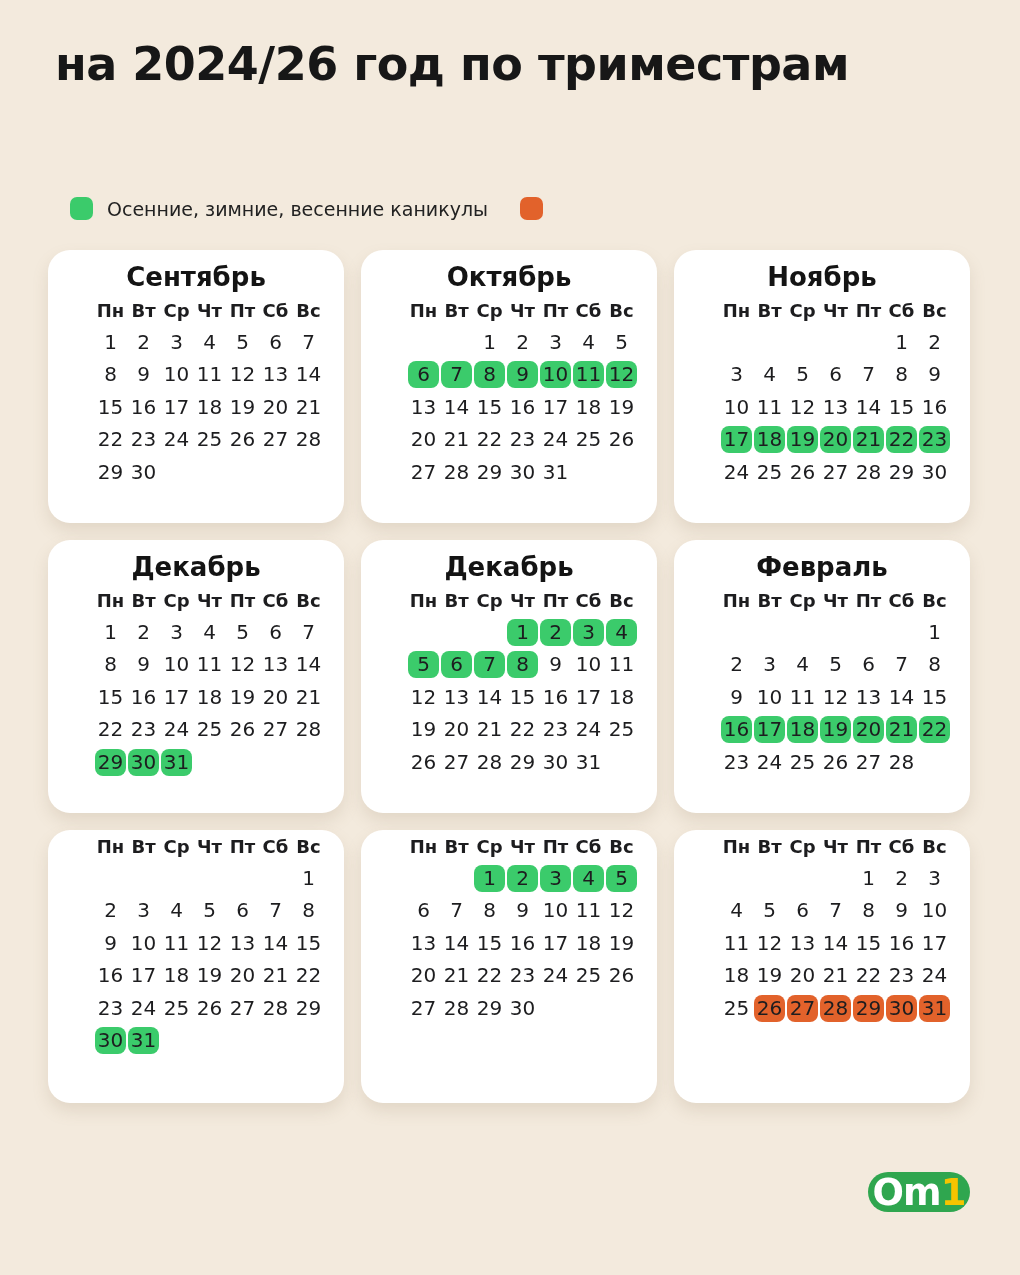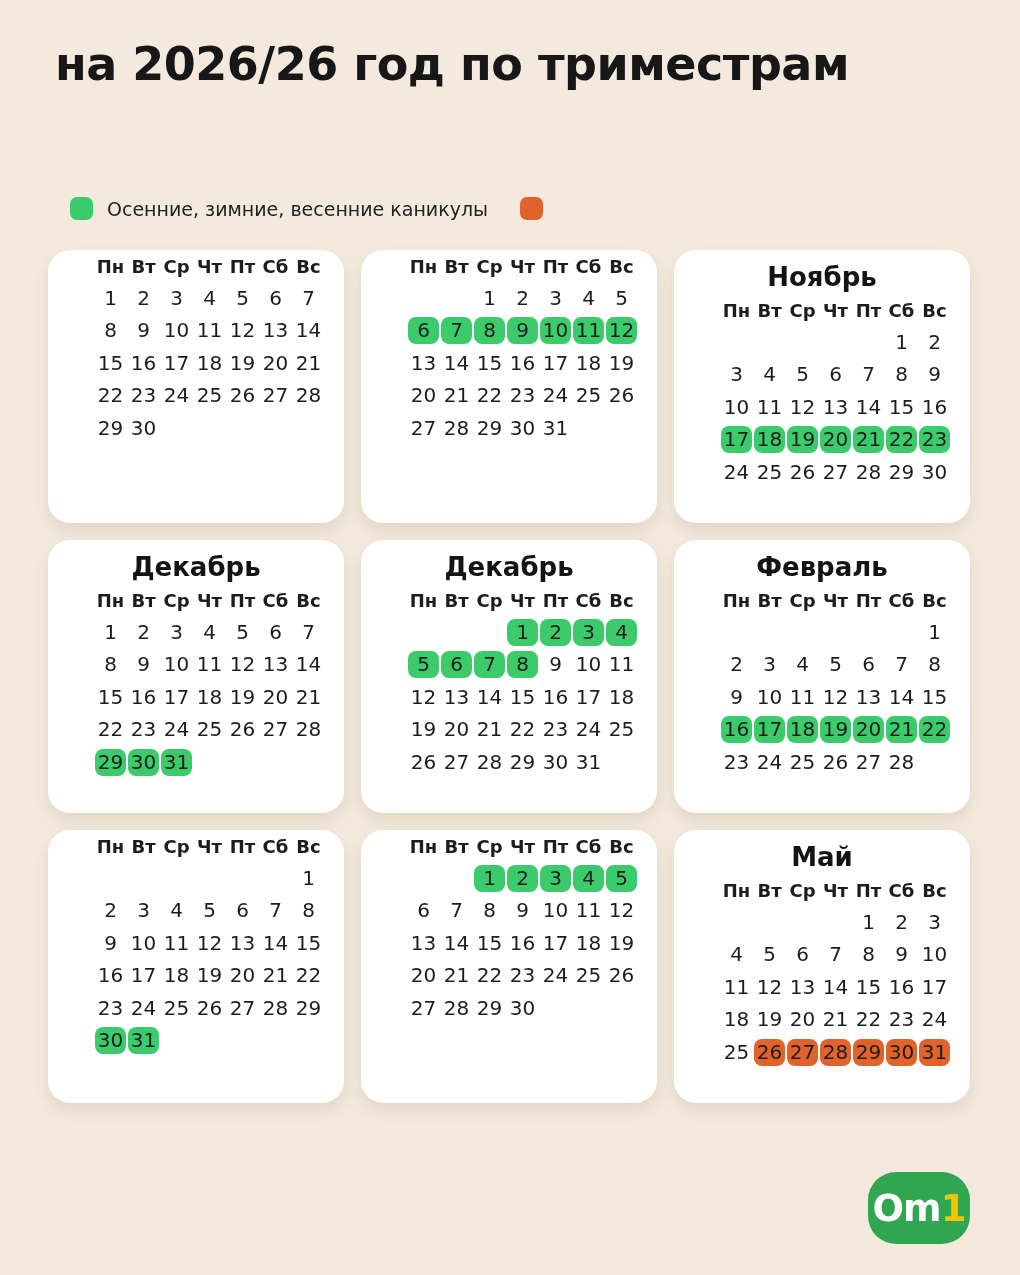--- a/index.html
+++ b/index.html
@@ -42,42 +42,43 @@
     text-align:center; font-size:18px; font-weight:600;
     line-height:33px; color:#1d1d1f;
   }
   .cell { text-align:center; }
   .day {
     display:inline-block; min-width:31px; height:27px; line-height:27px;
     border-radius:8px; font-size:20px; font-weight:500; margin-top:2px;
     color:#1d1d1f;
   }
   .logo {
-    position:absolute; left:868px; top:1172px; width:102px; height:72px;
+    position:absolute; left:868px; top:1172px; width:102px; height:40px;
     border-radius:28px; display:flex; align-items:center; justify-content:center;
     font-size:37px; font-weight:bold; letter-spacing:-1px; color:#ffffff;
   }
 </style>
 </head>
 <body style="background: rgb(243, 234, 221);">
 
 <div class="page-title">
-  <div>на 2026/26 год по триместрам</div>
+  <div>на 2024/26 год по триместрам</div>
 </div>
 
 <div class="legend-item first">
   <span class="swatch" style="background: rgb(59, 203, 107);"></span>
   <span>Осенние, зимние, весенние каникулы</span>
 </div>
 <div class="legend-item second">
   <span class="swatch" style="background: rgb(226, 98, 43);"></span>
 </div>
 
 <div class="months-grid">
     <div class="month-card">
+    <div class="month-title">Сентябрь</div>
     <div class="day-grid">
         <div class="wd">Пн</div>
         <div class="wd">Вт</div>
         <div class="wd">Ср</div>
         <div class="wd">Чт</div>
         <div class="wd">Пт</div>
         <div class="wd">Сб</div>
         <div class="wd">Вс</div>
         <div class="cell"><span class="day">1</span></div>
         <div class="cell"><span class="day">2</span></div>
@@ -105,20 +106,21 @@
         <div class="cell"><span class="day">24</span></div>
         <div class="cell"><span class="day">25</span></div>
         <div class="cell"><span class="day">26</span></div>
         <div class="cell"><span class="day">27</span></div>
         <div class="cell"><span class="day">28</span></div>
         <div class="cell"><span class="day">29</span></div>
         <div class="cell"><span class="day">30</span></div>
       </div>
   </div>
     <div class="month-card">
+    <div class="month-title">Октябрь</div>
     <div class="day-grid">
         <div class="wd">Пн</div>
         <div class="wd">Вт</div>
         <div class="wd">Ср</div>
         <div class="wd">Чт</div>
         <div class="wd">Пт</div>
         <div class="wd">Сб</div>
         <div class="wd">Вс</div>
         <div class="cell"></div>
         <div class="cell"></div>
@@ -422,21 +424,20 @@
         <div class="cell"><span class="day">24</span></div>
         <div class="cell"><span class="day">25</span></div>
         <div class="cell"><span class="day">26</span></div>
         <div class="cell"><span class="day">27</span></div>
         <div class="cell"><span class="day">28</span></div>
         <div class="cell"><span class="day">29</span></div>
         <div class="cell"><span class="day">30</span></div>
       </div>
   </div>
     <div class="month-card">
-    <div class="month-title">Май</div>
     <div class="day-grid">
         <div class="wd">Пн</div>
         <div class="wd">Вт</div>
         <div class="wd">Ср</div>
         <div class="wd">Чт</div>
         <div class="wd">Пт</div>
         <div class="wd">Сб</div>
         <div class="wd">Вс</div>
         <div class="cell"></div>
         <div class="cell"></div>

